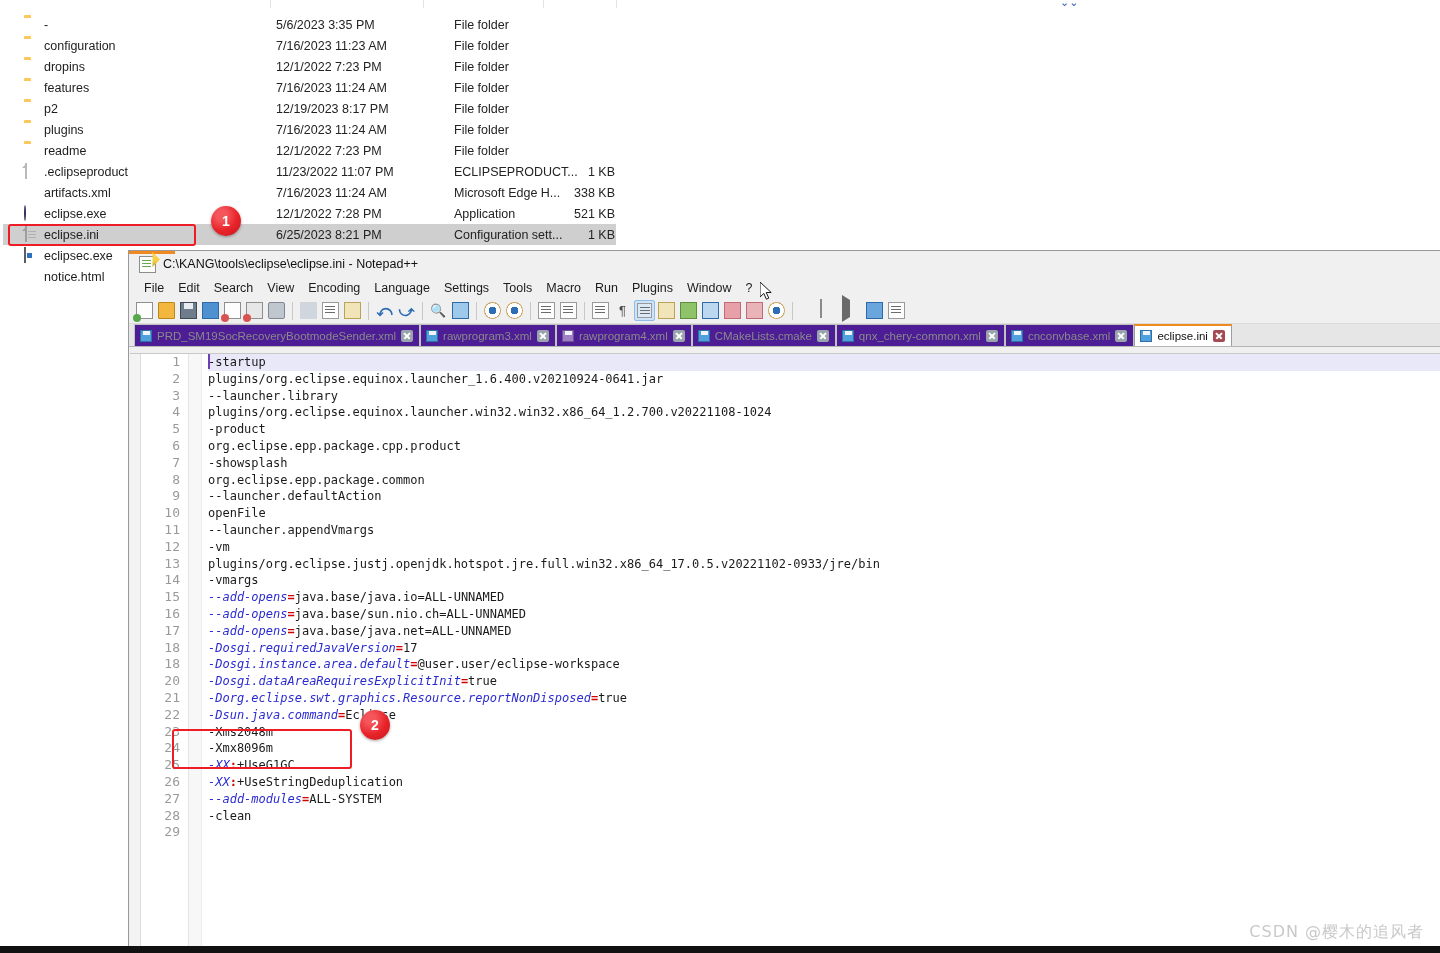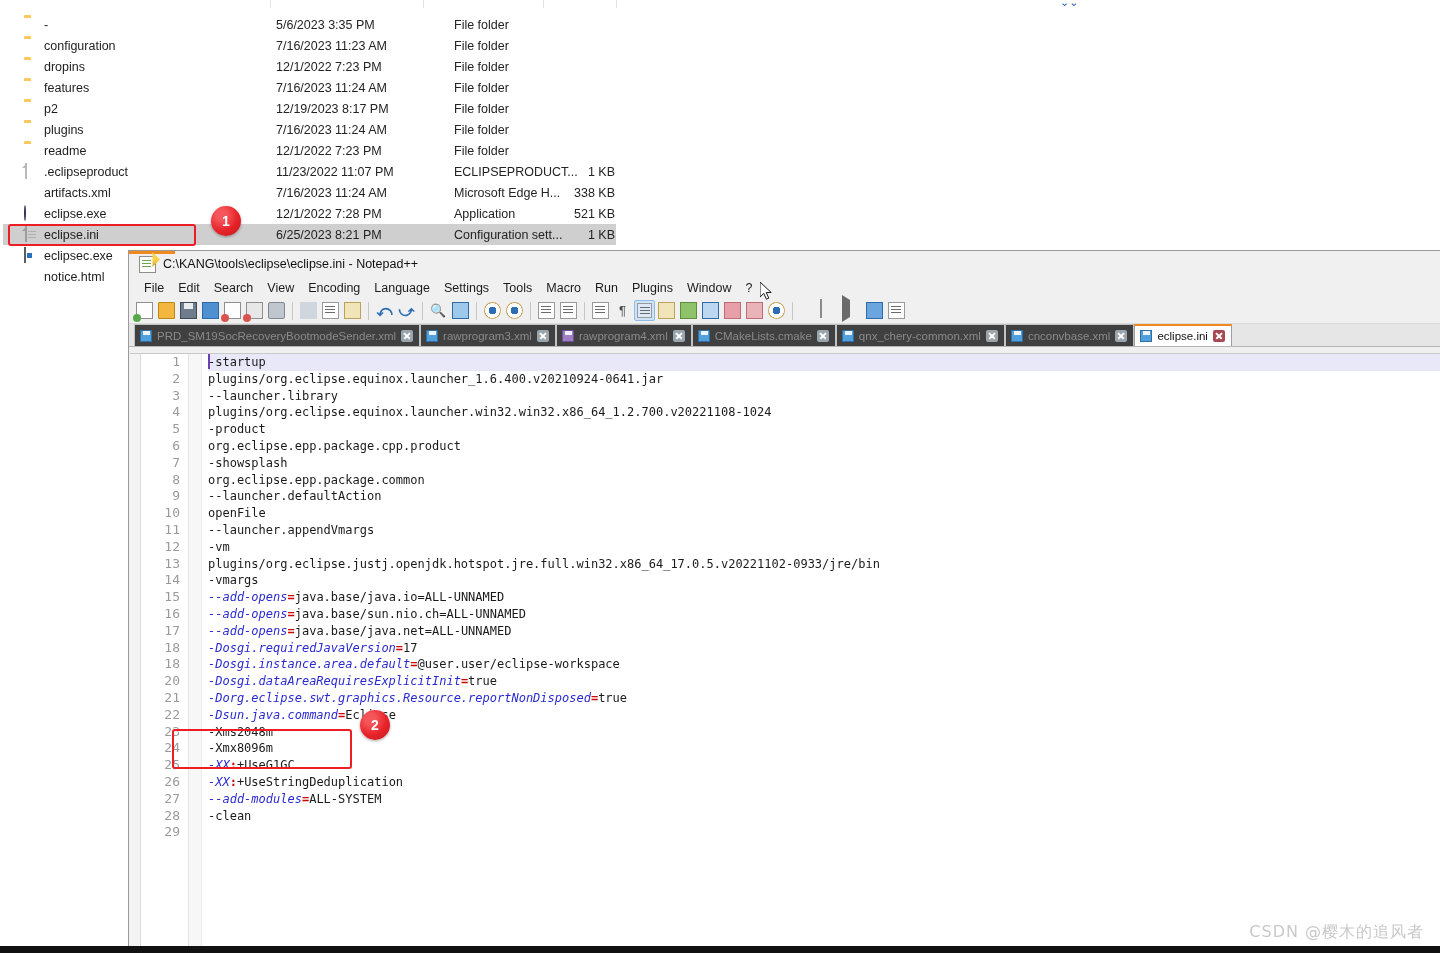--- a/index.html
+++ b/index.html
@@ -184,21 +184,21 @@
                    background:#6b6b6b; box-shadow:0 3px 0 #6b6b6b, 0 6px 0 #6b6b6b; }
   .g-pilcrow { color:#4a4a4a; font-size:13px; line-height:17px; text-align:center; }
 
   
   #tabbar {
     height:23px; display:flex; align-items:flex-end; padding-left:5px;
     background:#e6e6e6; border-bottom:1px solid #b5b5b5; overflow:hidden;
   }
   .tab {
     height:22px; display:flex; align-items:center; gap:5px; padding:0 6px 0 5px;
-    font-size:11.5px; color:#8a8a8a; background:#404040;
+    font-size:11.5px; color:#8a8a8a; background:#4c1d95;
     border-left:1px solid #c2c2c2; border-right:1px solid #c2c2c2; border-top:1px solid #c2c2c2;
     white-space:nowrap; position:relative;
   }
   .tab.active {
     color:#111; background:#ffffff; font-weight:normal;
     border-top:2px solid #f08a1e; border-left:1px solid #9e9e9e; border-right:1px solid #9e9e9e;
   }
   .tab-icon { width:12px; height:12px; background:#4fa0dc; border:1px solid #2f6fa8; position:relative; flex:0 0 auto; }
   .tab-icon.purple { background:#9f7fc4; border-color:#6f4f96; }
   .tab-icon:after { content:""; position:absolute; left:2px; top:0; width:7px; height:4px; background:#eef4fa; }

